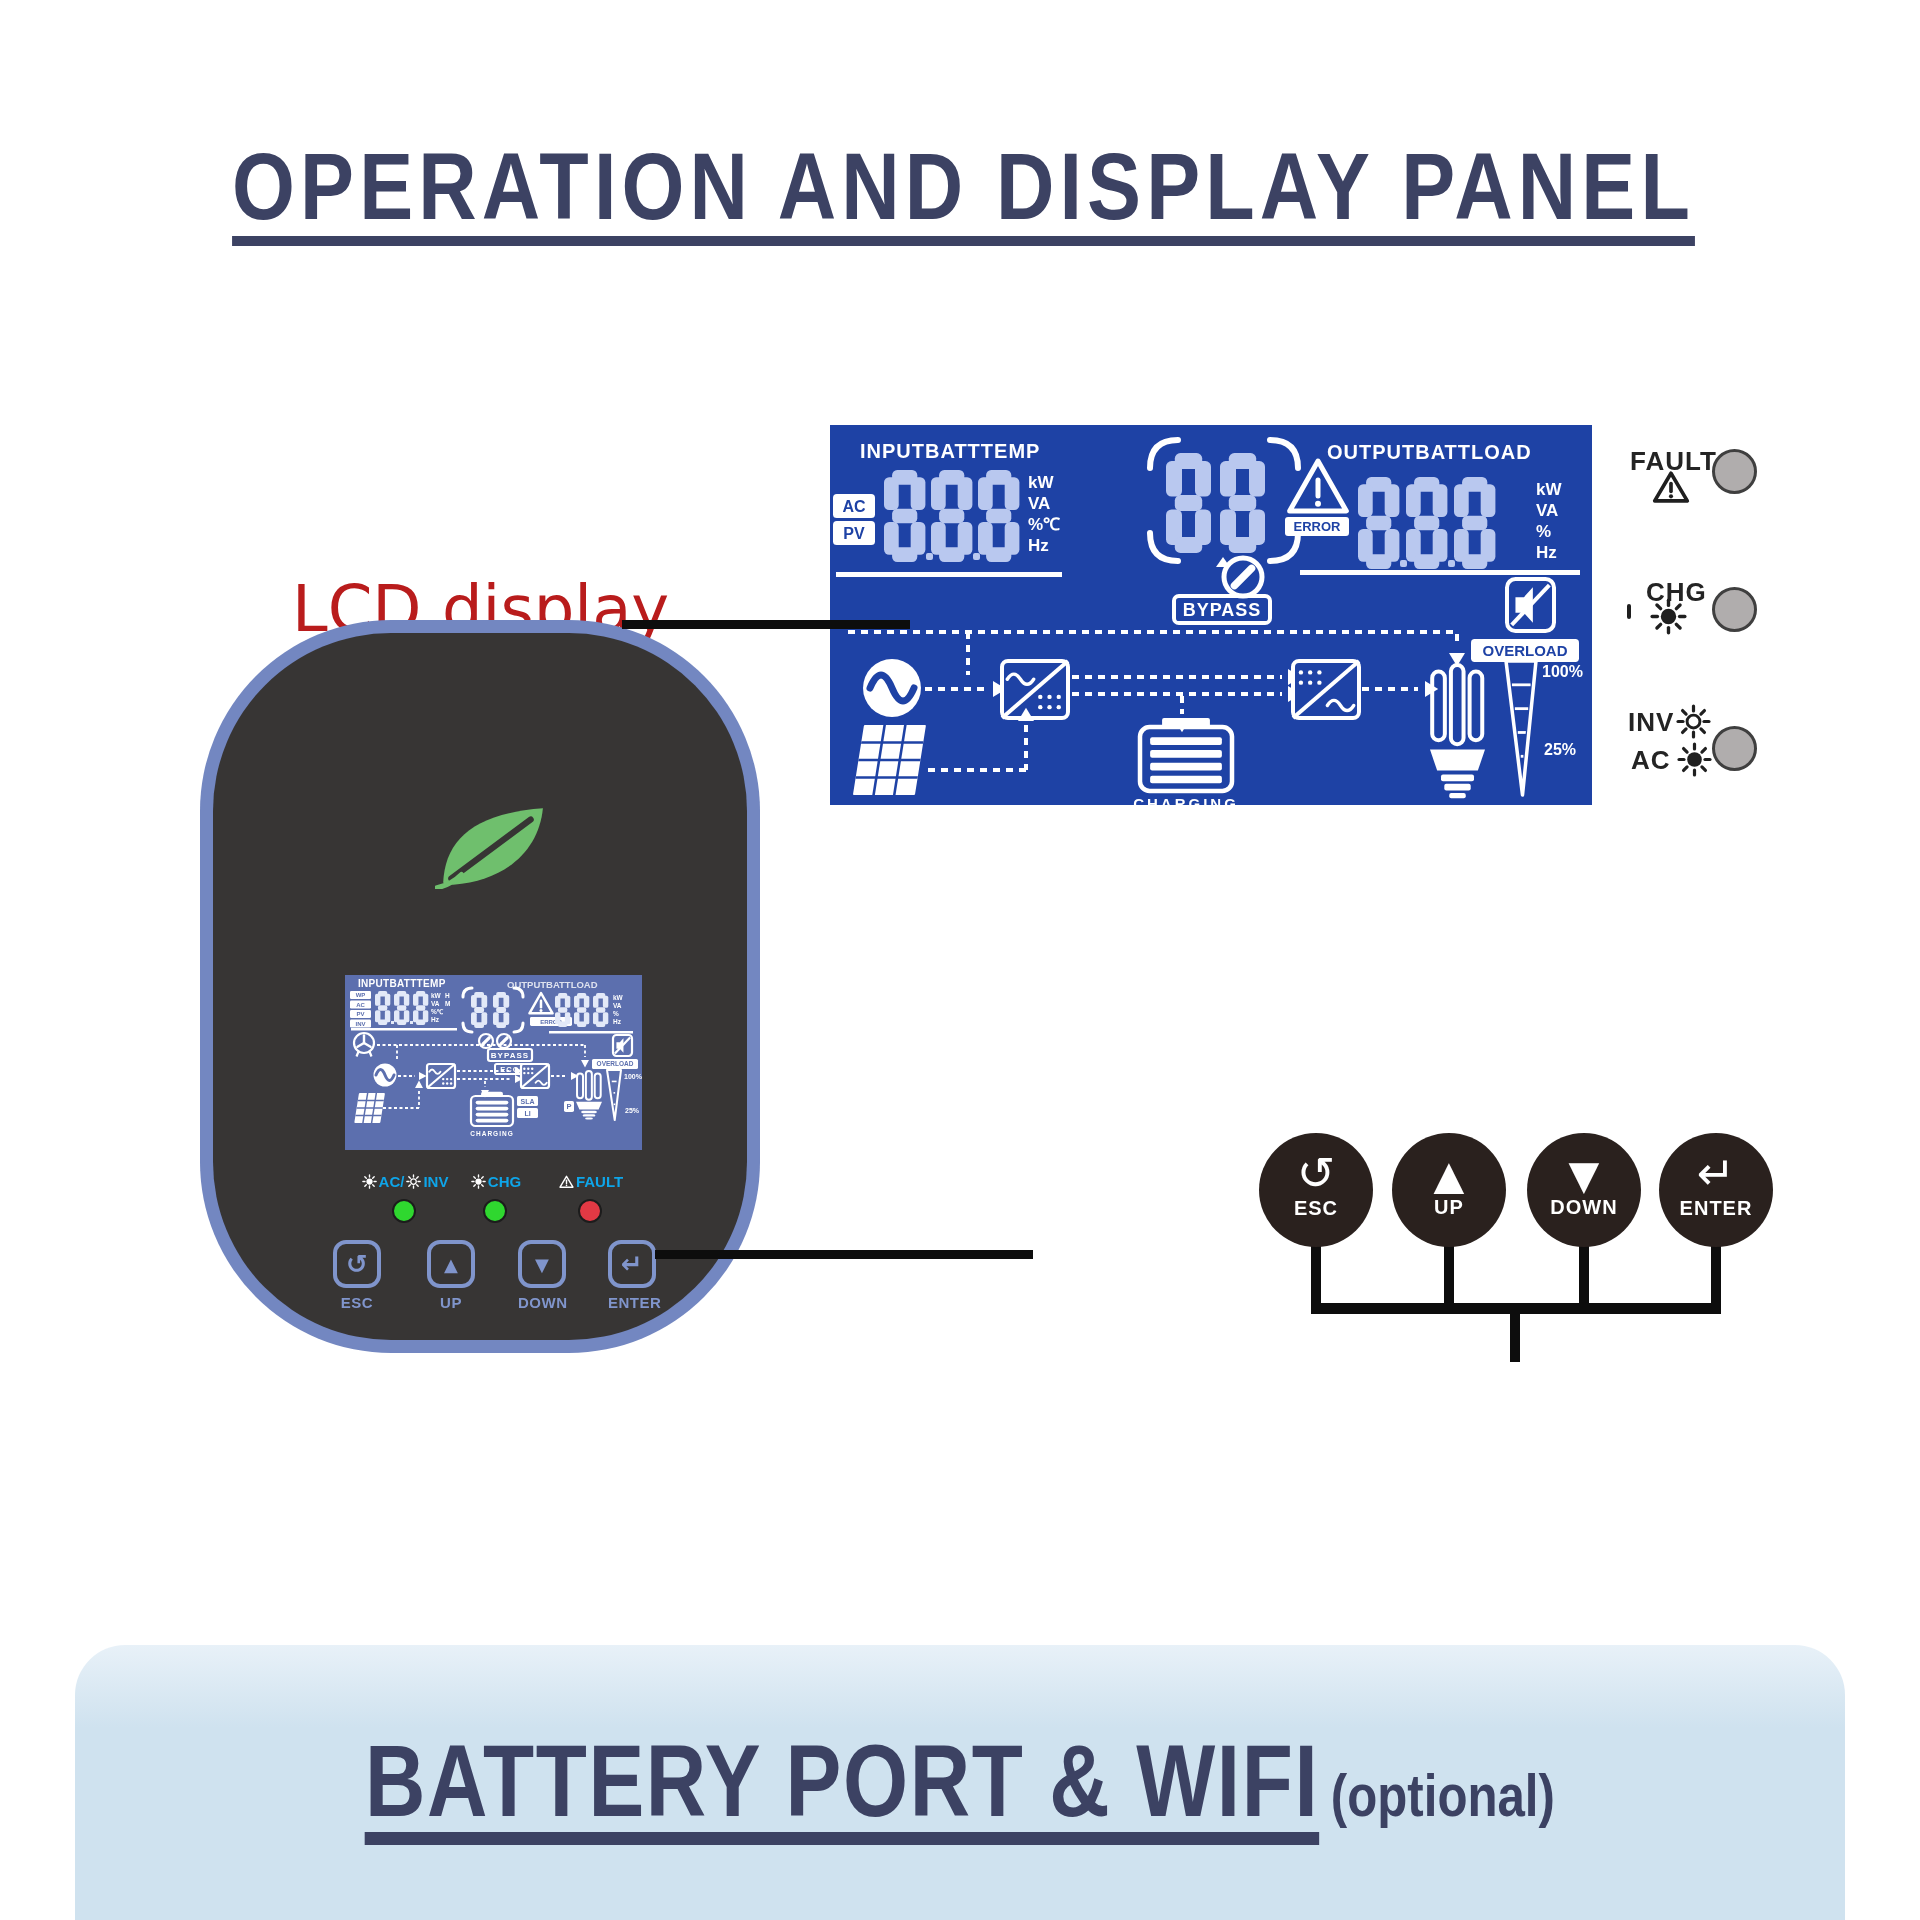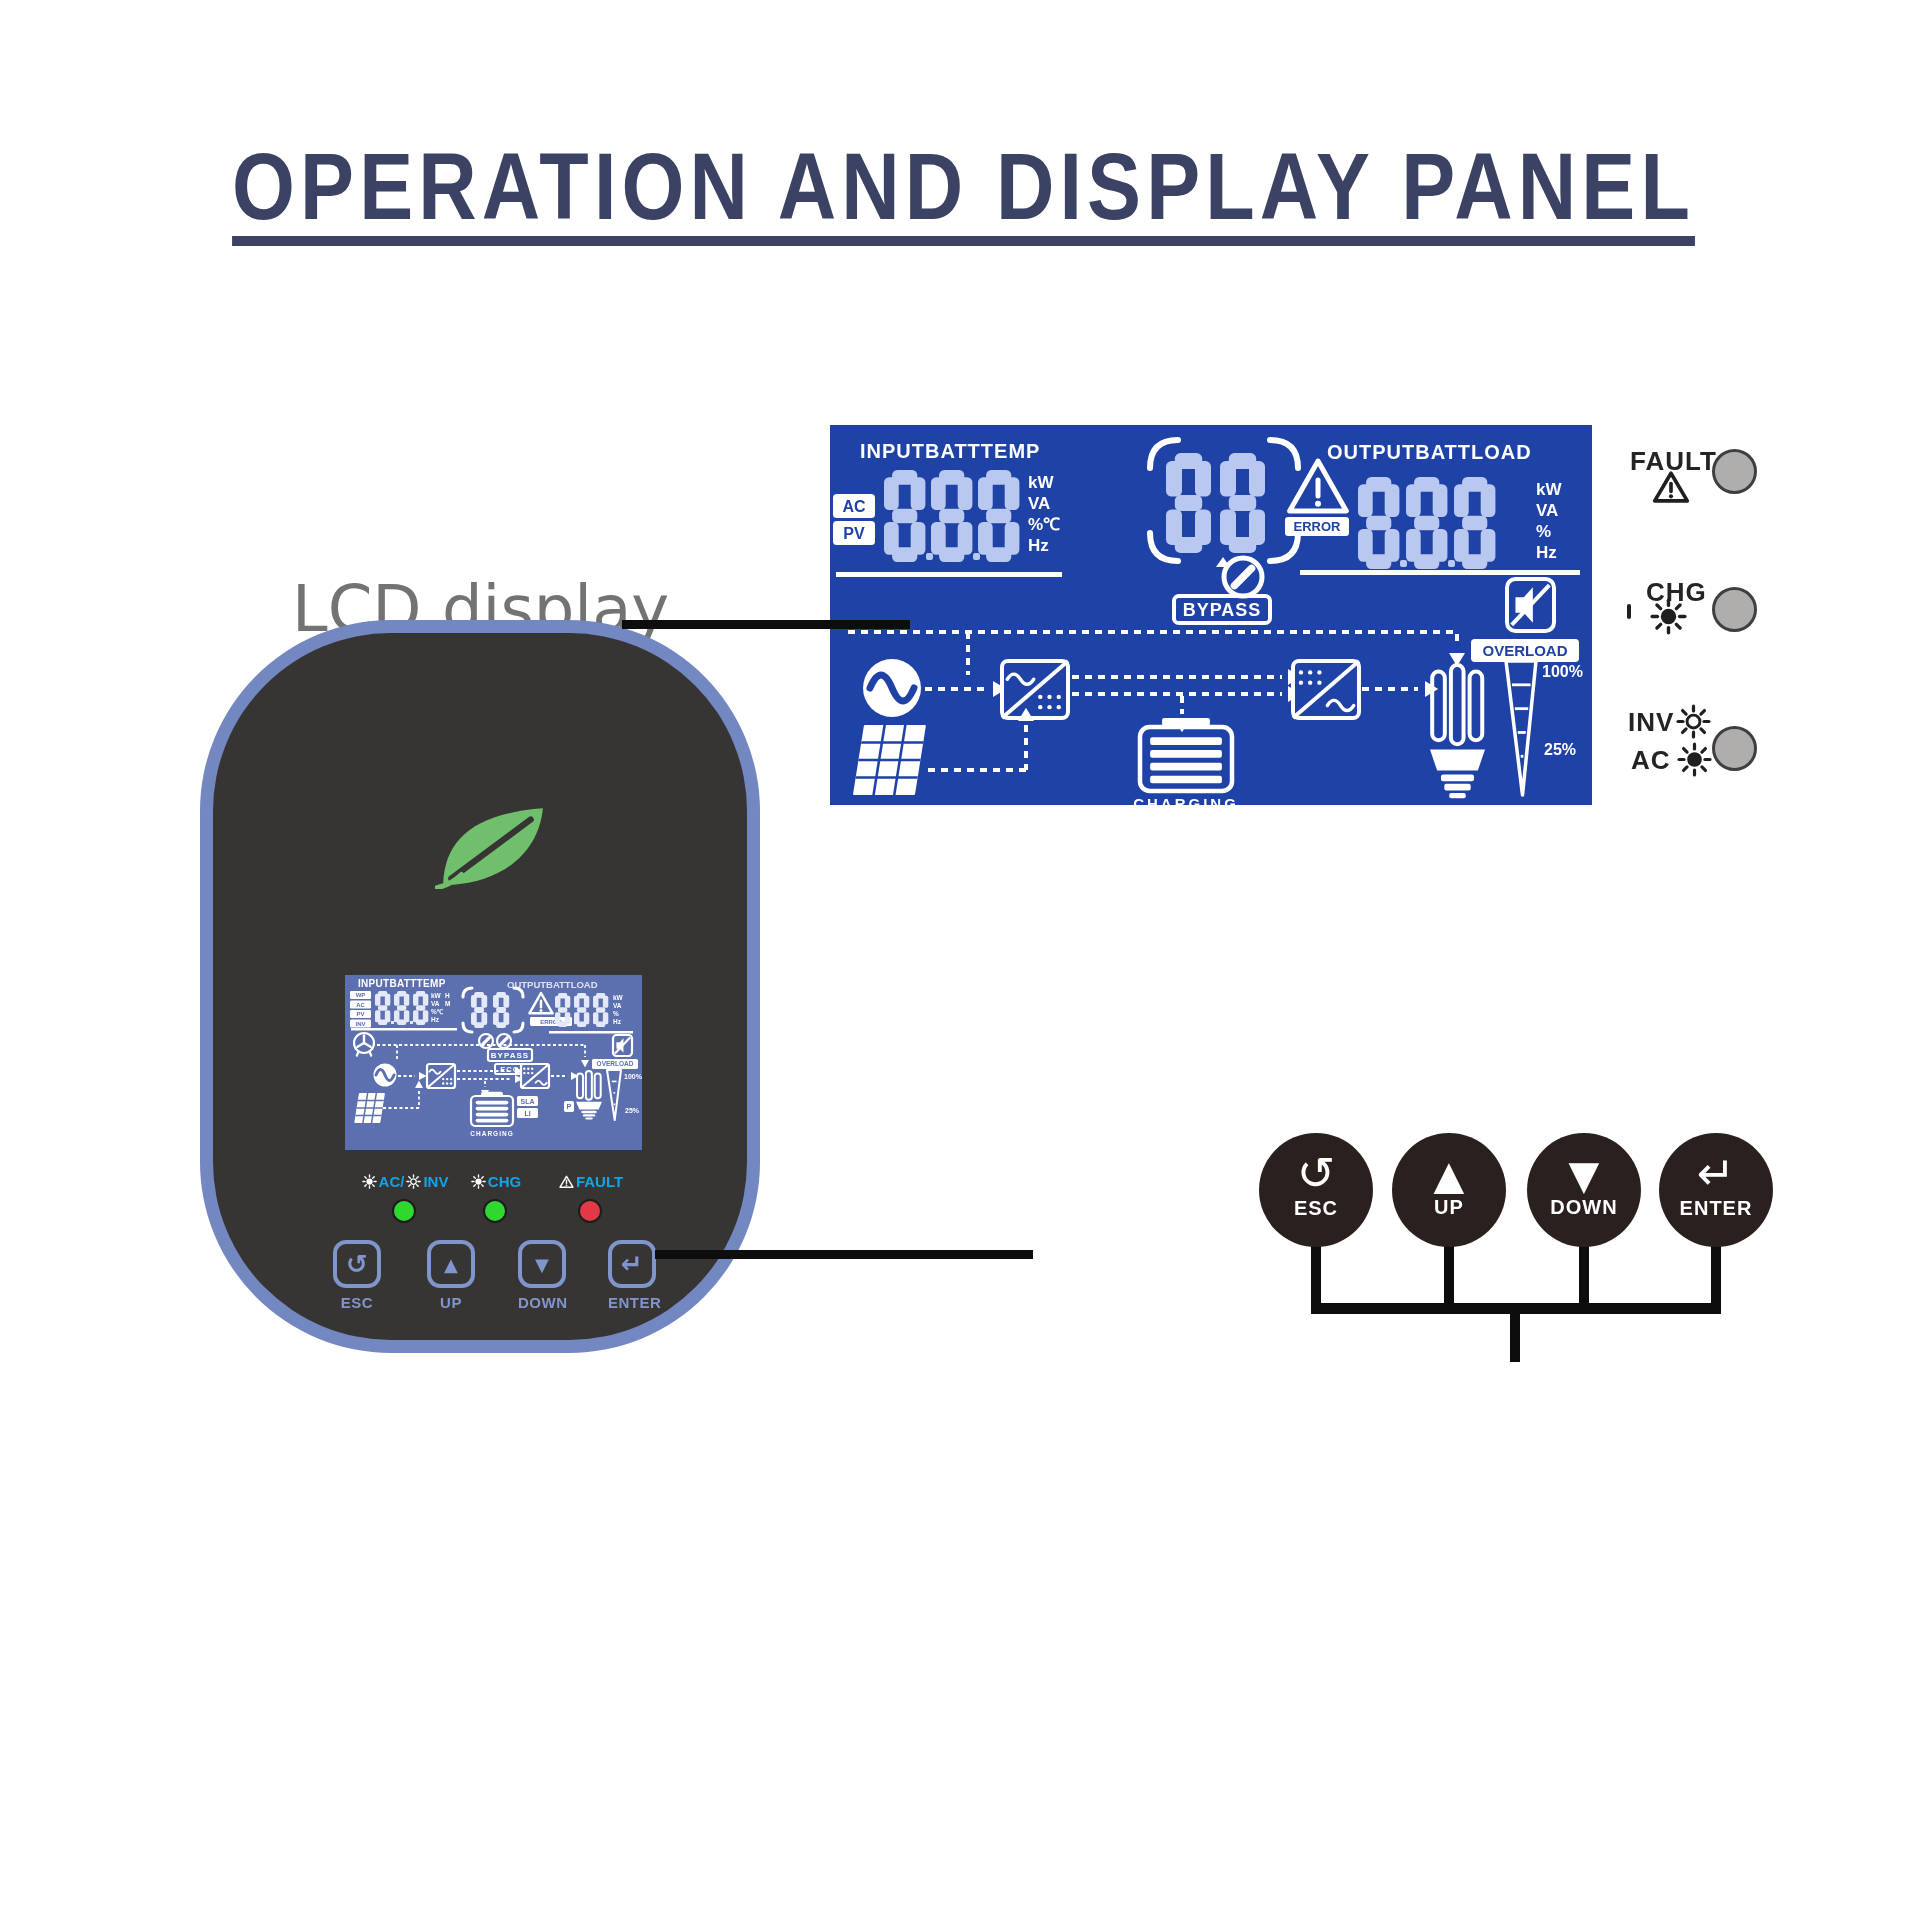--- a/index.html
+++ b/index.html
@@ -5,21 +5,21 @@
   html,body{margin:0;padding:0;background:#fff;}
   #stage{position:relative;width:1920px;height:1920px;overflow:hidden;background:#fff;
          font-family:"Liberation Sans",sans-serif;}
   .abs{position:absolute;}
   
   .title{position:absolute;top:140px;left:0;right:0;text-align:center;line-height:1;padding-left:8px;}
   .title span{display:inline-block;transform:scaleX(.86);transform-origin:center;
       font-size:94px;font-weight:bold;letter-spacing:6px;color:#3c4263;
       border-bottom:10px solid #3c4263;padding-bottom:2px;white-space:nowrap;}
   
-  .lcd-callout-label{position:absolute;left:292px;top:572px;font-size:64px;color:#737373;
+  .lcd-callout-label{position:absolute;left:292px;top:572px;font-size:64px;color:#b91c1c;
       font-family:"DejaVu Sans","Liberation Sans",sans-serif;}
   .callout-line{position:absolute;background:#0d0d0d;z-index:6;}
   
   svg.lcd{position:absolute;display:block;}
   
   .side-label{position:absolute;font-size:26px;font-weight:bold;color:#242424;letter-spacing:1px;}
   .side-icon{position:absolute;width:1em;height:1em;color:#1f1f1f;line-height:0;}
   .led-big{position:absolute;width:45px;height:45px;border-radius:50%;
       background:#b0adad;border:3px solid #3f3f3f;box-sizing:border-box;}
   .tick{position:absolute;width:4px;height:15px;background:#1f1f1f;border-radius:2px;}
@@ -637,13 +637,18 @@
         <div class="lbl">ENTER</div>
       </div>
     </div>
   <div class="stem" style="left:1311px;top:1243px;height:70px;"></div>
   <div class="stem" style="left:1444px;top:1243px;height:70px;"></div>
   <div class="stem" style="left:1579px;top:1243px;height:70px;"></div>
   <div class="stem" style="left:1711px;top:1243px;height:70px;"></div>
   <div class="stem" style="left:1311px;top:1303px;width:410px;height:11px;"></div>
   <div class="stem" style="left:1510px;top:1312px;height:50px;"></div>
 
+  <div class="bottom-panel">
+    <div class="bp-row">
+      <span class="bp-title">BATTERY PORT &amp; WIFI</span><span class="bp-suffix">(optional)</span>
+    </div>
+  </div>
 </div>
 
 </body></html>

